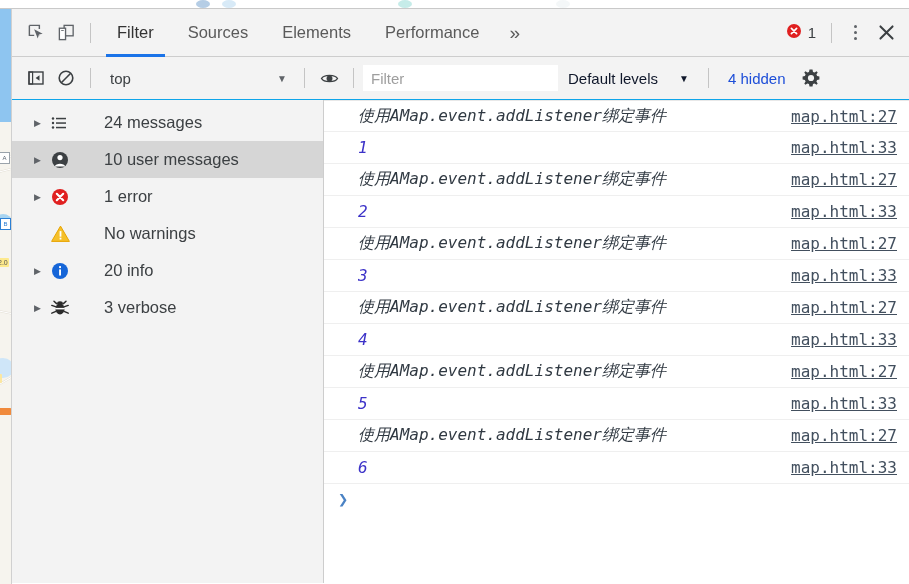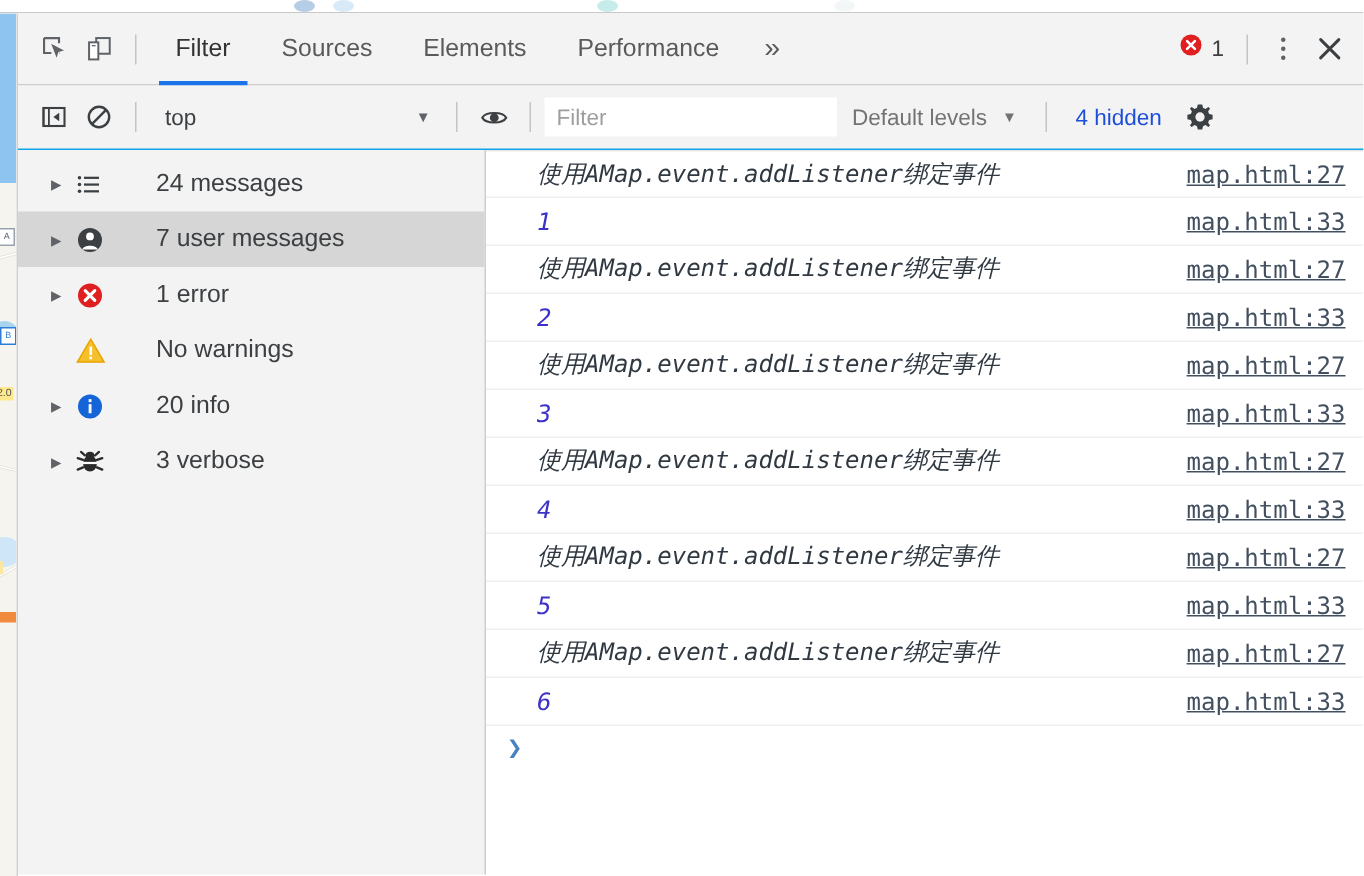--- a/index.html
+++ b/index.html
@@ -214,24 +214,24 @@
     font-size: 15px;
     color: #3c4043;
     padding: 0 8px;
     box-sizing: border-box;
     font-family: "Liberation Sans", sans-serif;
   }
   .filter-input::placeholder { color: #9e9e9e; }
   .levels-select {
     display: flex;
     align-items: center;
-    gap: 10px;
+    gap: 21px;
     padding: 0 10px;
     font-size: 15px;
-    color: #737373;
+    color: #0f172a;
     cursor: pointer;
     white-space: nowrap;
   }
   .levels-select .caret { font-size: 10px; }
   .hidden-count {
     font-size: 15px;
     color: #1d4ed8;
     padding: 0 10px;
     white-space: nowrap;
   }
@@ -509,21 +509,21 @@
 
         <div class="side-item selected">
           <span class="side-twisty">▶</span>
           <span class="side-icon">
             <svg width="20" height="20" viewBox="0 0 20 20" aria-hidden="true">
               <circle cx="10" cy="10" r="8" fill="#3c4043"></circle>
               <circle cx="10" cy="7.6" r="2.6" fill="#ffffff"></circle>
               <path d="M4.8 16.4 C5.6 12.9, 14.4 12.9, 15.2 16.4 Z" fill="#ffffff"></path>
             </svg>
           </span>
-          <span class="side-label">7 user messages</span>
+          <span class="side-label">10 user messages</span>
         </div>
 
         <div class="side-item">
           <span class="side-twisty">▶</span>
           <span class="side-icon">
             <svg width="20" height="20" viewBox="0 0 20 20" aria-hidden="true">
               <circle cx="10" cy="10" r="8" fill="#e02020"></circle>
               <path d="M6.8 6.8 L13.2 13.2 M13.2 6.8 L6.8 13.2" stroke="#ffffff" stroke-width="2.1" stroke-linecap="round"></path>
             </svg>
           </span>

